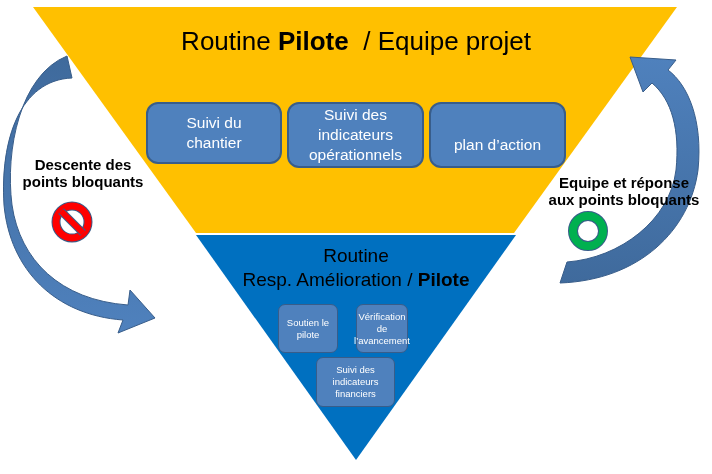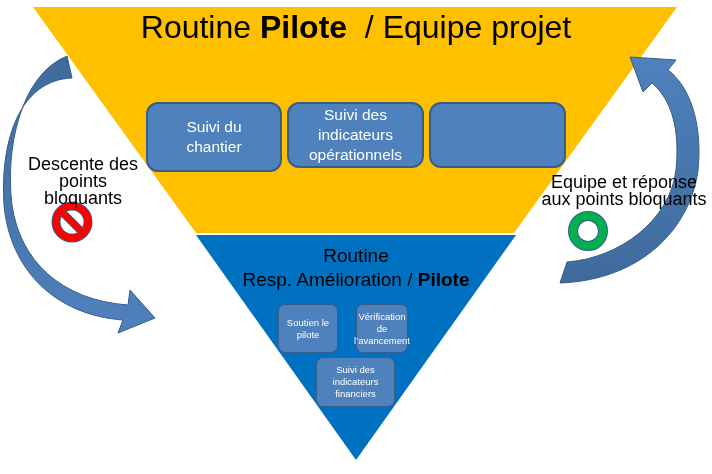--- a/index.html
+++ b/index.html
@@ -1,26 +1,26 @@
 <!DOCTYPE html>
 <html><head>
 <meta charset="utf-8">
 <style>
   html, body { margin:0; padding:0; background:#ffffff; }
   body { width:712px; height:474px; position:relative; overflow:hidden; font-family:"Liberation Sans", sans-serif; }
   svg.bg { position:absolute; left:0; top:0; }
   .title { position:absolute; left:0; width:712px; text-align:center; color:#000; }
-  .title-top { top:9px; font-size:32px; }
+  .title-top { top:26px; font-size:26px; }
   .title-top b { font-weight:bold; }
   .title-bottom { font-size:19px; line-height:24px; }
   .box { position:absolute; background:#4f81bd; border:2px solid #385d8a; border-radius:12px; color:#fff;
          display:flex; align-items:center; justify-content:center; text-align:center; box-sizing:border-box; }
   .box-lg { font-size:15.5px; line-height:20px; }
   .box-sm { font-size:9.5px; line-height:12px; border-radius:7px; border-width:1.5px; }
-  .label { position:absolute; font-weight:normal; font-size:18px; line-height:17px; color:#000; text-align:center; }
+  .label { position:absolute; font-weight:bold; font-size:15px; line-height:17px; color:#000; text-align:center; }
 </style>
 </head>
 <body>
 
 <svg class="bg" width="712" height="474">
   <defs>
     <linearGradient id="arrowGradL" x1="0" y1="0" x2="0" y2="1">
       <stop offset="0" stop-color="#3f6a9c"></stop>
       <stop offset="1" stop-color="#4f81bd"></stop>
     </linearGradient>
@@ -46,28 +46,28 @@
   <g>
     <circle cx="588" cy="231" r="15" fill="none" stroke="#385d8a" stroke-width="10"></circle>
     <circle cx="588" cy="231" r="15" fill="none" stroke="#00b050" stroke-width="8"></circle>
   </g>
 </svg>
 
 <div class="title title-top">
   <span>Routine </span><b>Pilote</b><span style="white-space:pre">  / Equipe projet</span>
 </div>
 
-<div class="box box-lg" style="left:146px;top:102px;width:136px;height:70px;">
+<div class="box box-lg" style="left:146px;top:102px;width:136px;height:62px;">
   <div><span>Suivi du</span><br><span>chantier</span></div>
 </div>
 <div class="box box-lg" style="left:287px;top:102px;width:137px;height:66px;">
   <div><span>Suivi des</span><br><span>indicateurs</span><br><span>opérationnels</span></div>
 </div>
 <div class="box box-lg" style="left:429px;top:102px;width:137px;height:66px;">
-  <div><br></div>
+  <div><br><span>plan d’action</span></div>
 </div>
 
 <div class="title title-bottom" style="top:244px;">
   <span>Routine</span><br>
   <span>Resp. Amélioration / </span><b>Pilote</b>
 </div>
 
 <div class="box box-sm" style="left:278px;top:304px;width:60px;height:49px;">
   <div><span>Soutien le</span><br><span>pilote</span></div>
 </div>

